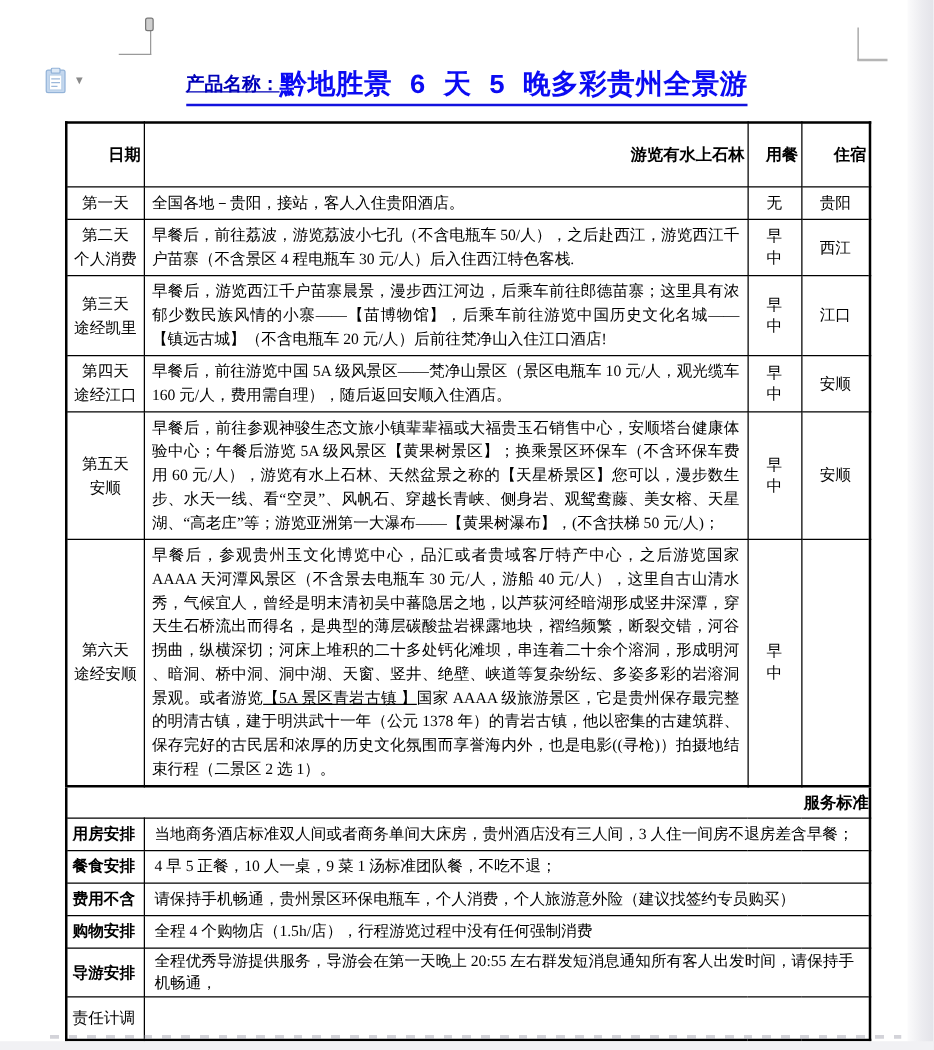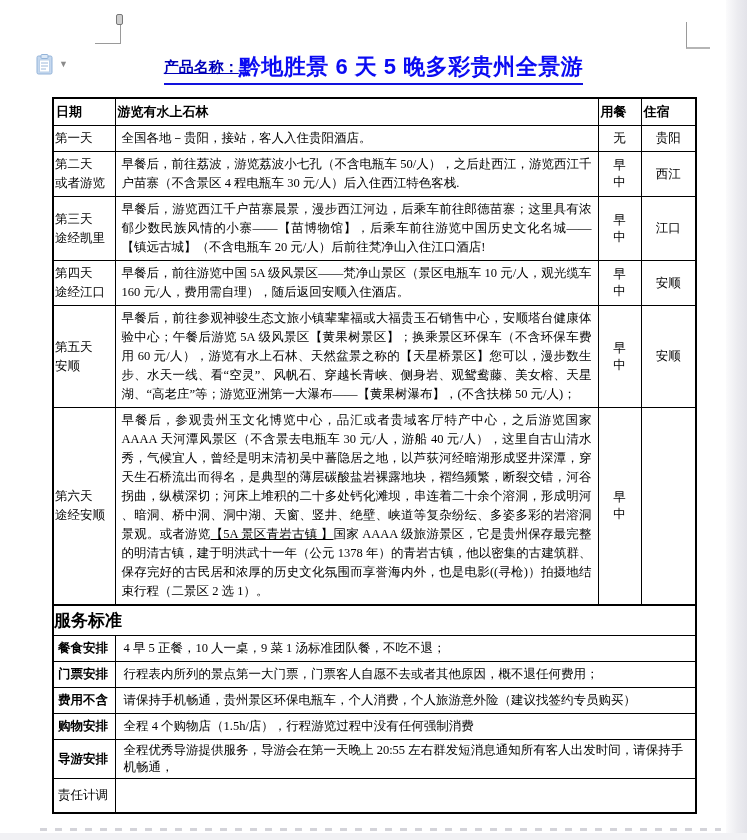--- a/index.html
+++ b/index.html
@@ -19,38 +19,38 @@
   .corner-mark.left{left:95px;top:18px;width:25px;height:25px;
     border-right:1px solid #9a9a9a;border-bottom:1px solid #9a9a9a;}
   .corner-mark.left .pin{position:absolute;right:-3px;top:-4px;width:5px;height:9px;
     border:1px solid #777;border-radius:2px;background:#cfcfcf;}
   .corner-mark.right{left:686px;top:22px;width:23px;height:25px;
     border-left:1px solid #9a9a9a;border-bottom:2px solid #b5b5b5;}
   
   .paste-btn{position:absolute;left:36px;top:52px;width:34px;height:24px;display:flex;align-items:center;gap:4px;cursor:pointer;}
   .paste-btn .arrow{color:#8a8a8a;font-size:9px;font-family:"Liberation Sans",sans-serif;}
   
-  .title{padding-top:52px;text-align:center;font-family:Liberation Sans, sans-serif;white-space:nowrap;}
+  .title{padding-top:52px;text-align:center;font-family:Liberation Mono, monospace;white-space:nowrap;}
   .title .wrap{display:inline-block;border-bottom:2px solid #1212dd;padding-bottom:1px;}
   .t-prefix{color:#0000b8;font-size:15px;font-weight:bold;text-decoration:underline;vertical-align:2px;}
   .t-main{color:#0b0bf2;font-size:22px;font-weight:bold;letter-spacing:.5px;}
   
   table.doc-table{border-collapse:collapse;width:643px;margin:12px 0 0 52px;table-layout:fixed;
     font-size:12.5px;color:#000;}
   table.doc-table{border:2px solid #000;}
   .doc-table th,.doc-table td{border:1px solid #000;}
-  .doc-table th{font-size:13px;font-weight:bold;padding:4px 2px;text-align:left;}
-  td.day-cell{ text-align:left;vertical-align:middle;padding:2px 1px;line-height:19px;}
+  .doc-table th{font-size:13px;font-weight:bold;padding:16px 2px;text-align:right;}
+  td.day-cell{ text-align:center;vertical-align:middle;padding:2px 1px;line-height:19px;}
   td.content-cell{padding:3px 6px;line-height:19px;text-align:justify;vertical-align:middle;}
   td.meal-cell{text-align:center;vertical-align:middle;padding:2px 0;}
   td.meal-cell .meal-stack{display:inline-block;width:15px;line-height:17px;word-break:break-all;}
   td.stay-cell{text-align:center;vertical-align:middle;padding:2px 1px;}
   .seg.b{font-weight:normal;}
   .seg.u{text-decoration:underline;}
-  tr.svc-header td{border-top:2px solid #000;text-align:left;font-weight:bold;font-size:17px;padding:3px 0;}
+  tr.svc-header td{border-top:2px solid #000;text-align:right;font-weight:bold;font-size:13px;padding:3px 0;}
   td.svc-label-cell{font-weight:bold;padding:2px 4px;vertical-align:middle;height:21px;}
   td.svc-label-cell.plain{font-weight:normal;}
   td.svc-content-cell{padding:2px 8px;vertical-align:middle;line-height:17px;}
   tr.row-tall td{height:29px;}
 </style>
 </head>
 <body>
 
 <div class="corner-mark left">
   <span class="pin"></span>
@@ -89,21 +89,21 @@
       </tr>
   </thead>
   <tbody id="itin-body">
       <tr>
         <td class="day-cell"><span>第一天</span></td>
         <td class="content-cell"><span class="seg">全国各地－贵阳，接站，客人入住贵阳酒店。</span></td>
         <td class="meal-cell"><span class="meal-stack">无</span></td>
         <td class="stay-cell">贵阳</td>
       </tr>
       <tr>
-        <td class="day-cell"><span>第二天</span><br><span>或者游览</span></td>
+        <td class="day-cell"><span>第二天</span><br><span>个人消费</span></td>
         <td class="content-cell"><span class="seg">早餐后，前往荔波，游览荔波小七孔（不含电瓶车 50/人），之后赴西江，游览西江千户苗寨（不含景区 4 程电瓶车 30 元/人）后入住西江特色客栈.</span></td>
         <td class="meal-cell"><span class="meal-stack">早中</span></td>
         <td class="stay-cell">西江</td>
       </tr>
       <tr>
         <td class="day-cell"><span>第三天</span><br><span>途经凯里</span></td>
         <td class="content-cell"><span class="seg">早餐后，游览西江千户苗寨晨景，漫步西江河边，后乘车前往郎德苗寨；这里具有浓郁少数民族风情的小寨——</span><span class="seg b">【苗博物馆】</span><span class="seg">，后乘车前往游览中国历史文化名城——</span><span class="seg b">【镇远古城】</span><span class="seg">（不含电瓶车 20 元/人）后前往梵净山入住江口酒店!</span></td>
         <td class="meal-cell"><span class="meal-stack">早中</span></td>
         <td class="stay-cell">江口</td>
       </tr>
@@ -124,26 +124,26 @@
         <td class="content-cell"><span class="seg">早餐后，参观贵州玉文化博览中心，品汇或者贵域客厅特产中心，之后游览国家 AAAA 天河潭风景区（不含景去电瓶车 30 元/人，游船 40 元/人），这里自古山清水秀，气候宜人，曾经是明末清初吴中蕃隐居之地，以芦荻河经暗湖形成竖井深潭，穿天生石桥流出而得名，是典型的薄层碳酸盐岩裸露地块，褶绉频繁，断裂交错，河谷拐曲，纵横深切；河床上堆积的二十多处钙化滩坝，串连着二十余个溶洞，形成明河 、暗洞、桥中洞、洞中湖、天窗、竖井、绝壁、峡道等复杂纷纭、多姿多彩的岩溶洞景观。或者游览</span><span class="seg b u">【5A 景区青岩古镇 】</span><span class="seg">国家 AAAA 级旅游景区，它是贵州保存最完整的明清古镇，建于明洪武十一年（公元 1378 年）的青岩古镇，他以密集的古建筑群、保存完好的古民居和浓厚的历史文化氛围而享誉海内外，也是电影((寻枪)）拍摄地结束行程（二景区 2 选 1）。</span></td>
         <td class="meal-cell"><span class="meal-stack">早中</span></td>
         <td class="stay-cell"></td>
       </tr>
     </tbody>
   <tbody id="svc-body">
       <tr class="svc-header">
         <td colspan="4">服务标准</td>
       </tr>
       <tr class="">
+        <td class="svc-label-cell">用房安排</td>
+        <td colspan="3" class="svc-content-cell">当地商务酒店标准双人间或者商务单间大床房，贵州酒店没有三人间，3 人住一间房不退房差含早餐；</td>
+      </tr>
+      <tr class="">
         <td class="svc-label-cell">餐食安排</td>
         <td colspan="3" class="svc-content-cell">4 早 5 正餐，10 人一桌，9 菜 1 汤标准团队餐，不吃不退；</td>
-      </tr>
-      <tr class="">
-        <td class="svc-label-cell">门票安排</td>
-        <td colspan="3" class="svc-content-cell">行程表内所列的景点第一大门票，门票客人自愿不去或者其他原因，概不退任何费用；</td>
       </tr>
       <tr class="">
         <td class="svc-label-cell">费用不含</td>
         <td colspan="3" class="svc-content-cell">请保持手机畅通，贵州景区环保电瓶车，个人消费，个人旅游意外险（建议找签约专员购买）</td>
       </tr>
       <tr class="">
         <td class="svc-label-cell">购物安排</td>
         <td colspan="3" class="svc-content-cell">全程 4 个购物店（1.5h/店），行程游览过程中没有任何强制消费</td>
       </tr>
       <tr class="">

